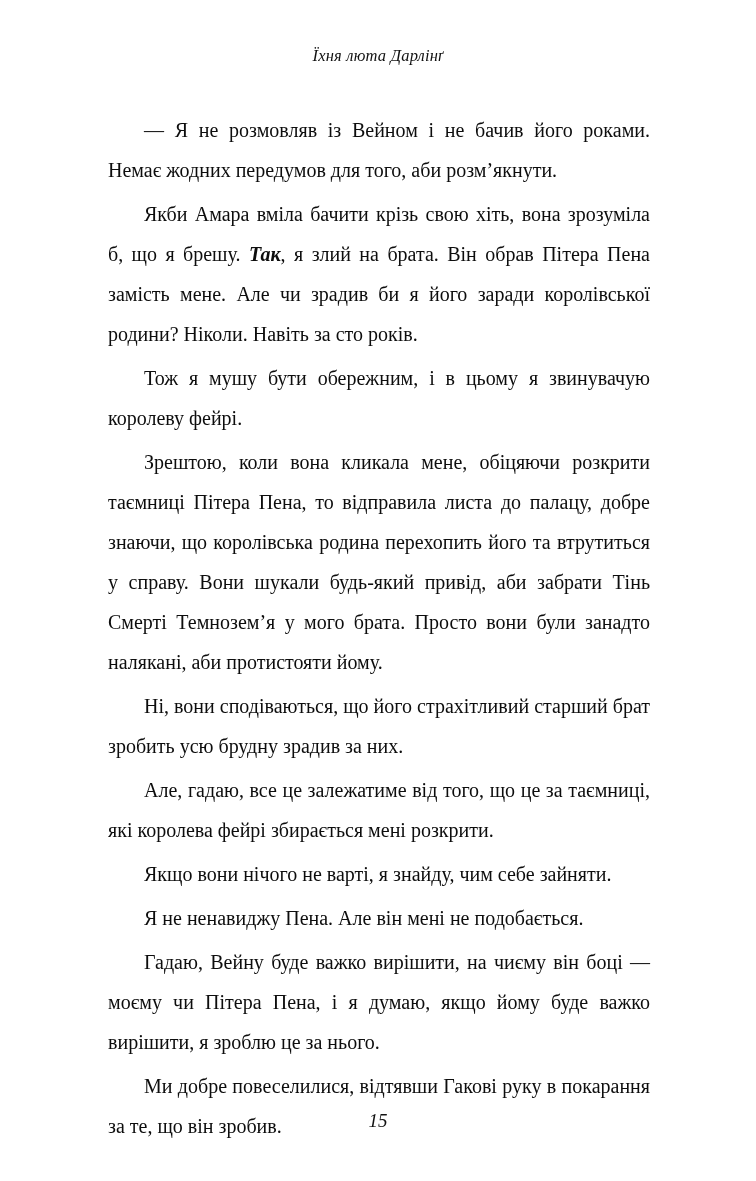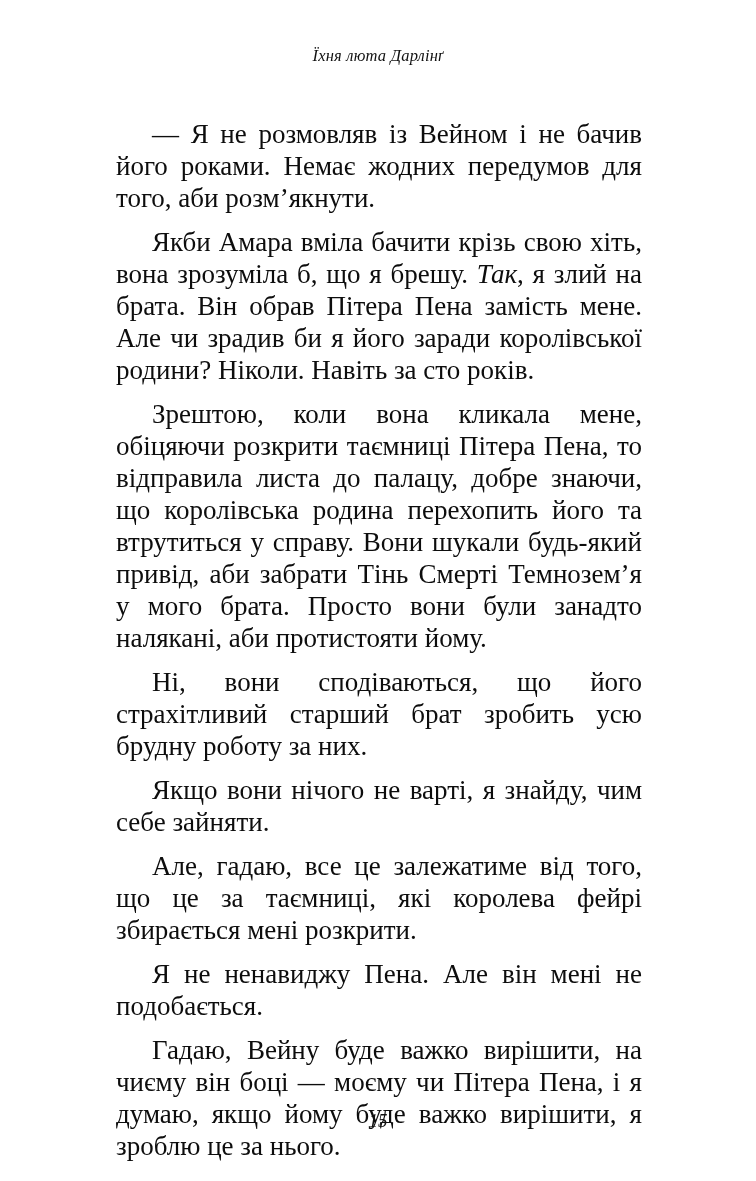--- a/index.html
+++ b/index.html
@@ -34,31 +34,32 @@
     letter-spacing: 0.2px;
     color: #111;
   }
   .body-block {
     position: absolute;
     top: 106px;
     left: 104px;
     width: 550px;
   }
   p.para {
-    margin: 12px;
-    font-size: 27px;
-    line-height: 32px;
+    margin: 4px;
+    font-size: 20px;
+    line-height: 40px;
     text-align: justify;
     text-justify: inter-word;
     text-indent: 36px;
     hyphens: manual;
     color: #0d0d0d;
   }
   p.para em {
     font-style: italic;
+    font-weight: bold;
   }
   .folio {
     position: absolute;
     left: 0;
     top: 1110px;
     width: 756px;
     text-align: center;
     font-style: italic;
     font-size: 19px;
     color: #111;
@@ -67,23 +68,25 @@
 </head>
 <body>
 
 <div class="page">
 
   <div class="running-head">Їхня люта Дарлінґ</div>
 
   <div class="body-block">
     <p class="para">— Я не розмовляв із Вейном і не бачив його рока­ми. Немає жодних передумов для того, аби розм’як­нути.</p>
     <p class="para">Якби Амара вміла бачити крізь свою хіть, вона зрозуміла б, що я брешу. <em>Так</em>, я злий на брата. Він обрав Пітера Пена замість мене. Але чи зрадив би я його заради королівської родини? Ніколи. Навіть за сто років.</p>
+    <p class="para">Тож я мушу бути обережним, і в цьому я звинувачую королеву фейрі.</p>
     <p class="para">Зрештою, коли вона кликала мене, обіцяючи розкрити таємниці Пітера Пена, то відправила листа до палацу, добре знаючи, що королівська родина перехопить його та втрутиться у справу. Вони шукали будь-який привід, аби забрати Тінь Смерті Темнозем’я у мого брата. Просто вони були занадто налякані, аби протистояти йому.</p>
-    <p class="para">Ні, вони сподіваються, що його страхітливий старший брат зробить усю брудну роботу за них.</p>
+    <p class="para">Ні, вони сподіваються, що його страхітливий старший брат зробить усю брудну зрадив за них.</p>
+    <p class="para">Але, гадаю, все це залежатиме від того, що це за таємниці, які королева фейрі збирається мені розкрити.</p>
     <p class="para">Якщо вони нічого не варті, я знайду, чим себе зайняти.</p>
-    <p class="para">Але, гадаю, все це залежатиме від того, що це за таємниці, які королева фейрі збирається мені розкрити.</p>
     <p class="para">Я не ненавиджу Пена. Але він мені не подобається.</p>
     <p class="para">Гадаю, Вейну буде важко вирішити, на чиєму він боці — моєму чи Пітера Пена, і я думаю, якщо йому буде важко вирішити, я зроблю це за нього.</p>
+    <p class="para">Ми добре повеселилися, відтявши Гакові руку в покарання за те, що він зробив.</p>
   </div>
 
   <div class="folio">15</div>
 
 </div>
 
 </body></html>

